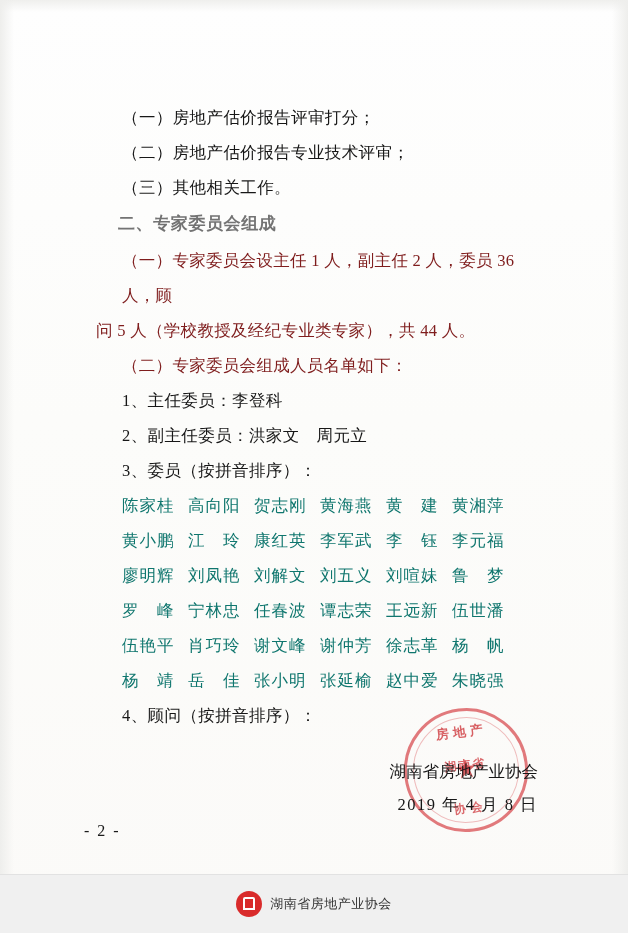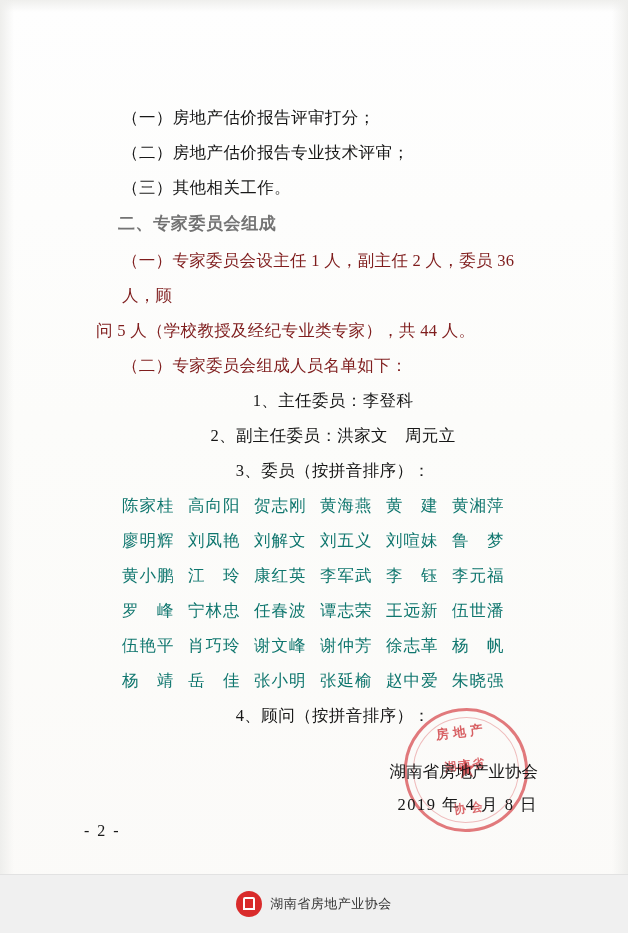--- a/index.html
+++ b/index.html
@@ -61,21 +61,20 @@
   .section-head {
     font-size: 17px;
     font-weight: bold;
     line-height: 38px;
     letter-spacing: 0.6px;
     padding-left: 22px;
     color: #737373;
   }
   .numbered {
     padding-left: 26px;
-    text-align: center;
   }
   .names-row {
     padding-left: 26px;
     font-size: 16.5px;
     line-height: 35px;
     color: #0f766e;
     white-space: nowrap;
   }
   .names-row .nm {
     display: inline-block;
@@ -254,24 +253,24 @@
       <div class="para indent2">（二）专家委员会组成人员名单如下：</div>
 
       <div class="line numbered">1、主任委员：李登科</div>
       <div class="line numbered">2、副主任委员：洪家文　周元立</div>
       <div class="line numbered">3、委员（按拼音排序）：</div>
 
       <div class="names-row">
         <span class="nm">陈家桂</span><span class="nm">高向阳</span><span class="nm">贺志刚</span><span class="nm">黄海燕</span><span class="nm">黄　建</span><span class="nm">黄湘萍</span>
       </div>
       <div class="names-row">
+        <span class="nm">黄小鹏</span><span class="nm">江　玲</span><span class="nm">康红英</span><span class="nm">李军武</span><span class="nm">李　钰</span><span class="nm">李元福</span>
+      </div>
+      <div class="names-row">
         <span class="nm">廖明辉</span><span class="nm">刘凤艳</span><span class="nm">刘解文</span><span class="nm">刘五义</span><span class="nm">刘喧妹</span><span class="nm">鲁　梦</span>
-      </div>
-      <div class="names-row">
-        <span class="nm">黄小鹏</span><span class="nm">江　玲</span><span class="nm">康红英</span><span class="nm">李军武</span><span class="nm">李　钰</span><span class="nm">李元福</span>
       </div>
       <div class="names-row">
         <span class="nm">罗　峰</span><span class="nm">宁林忠</span><span class="nm">任春波</span><span class="nm">谭志荣</span><span class="nm">王远新</span><span class="nm">伍世潘</span>
       </div>
       <div class="names-row">
         <span class="nm">伍艳平</span><span class="nm">肖巧玲</span><span class="nm">谢文峰</span><span class="nm">谢仲芳</span><span class="nm">徐志革</span><span class="nm">杨　帆</span>
       </div>
       <div class="names-row">
         <span class="nm">杨　靖</span><span class="nm">岳　佳</span><span class="nm">张小明</span><span class="nm">张延榆</span><span class="nm">赵中爱</span><span class="nm">朱晓强</span>
       </div>

